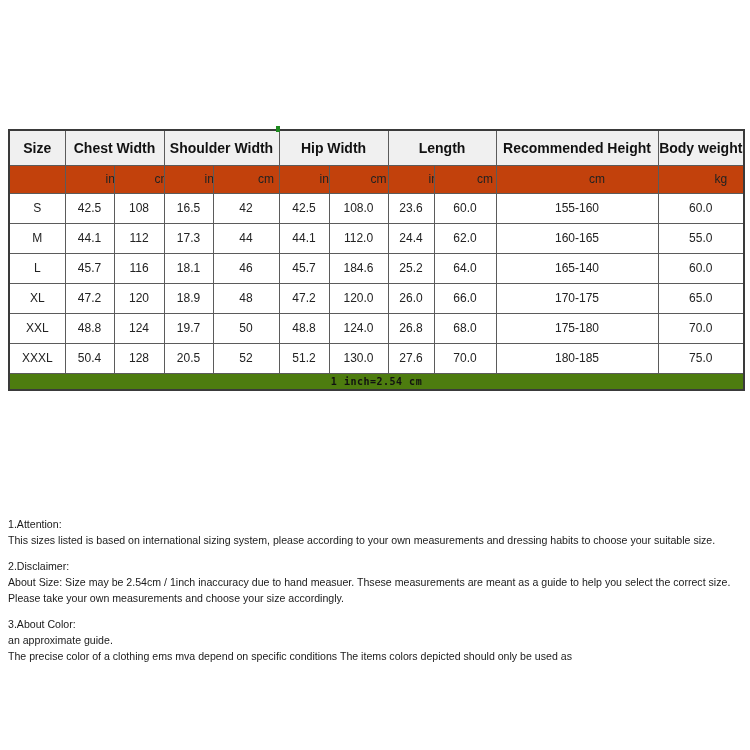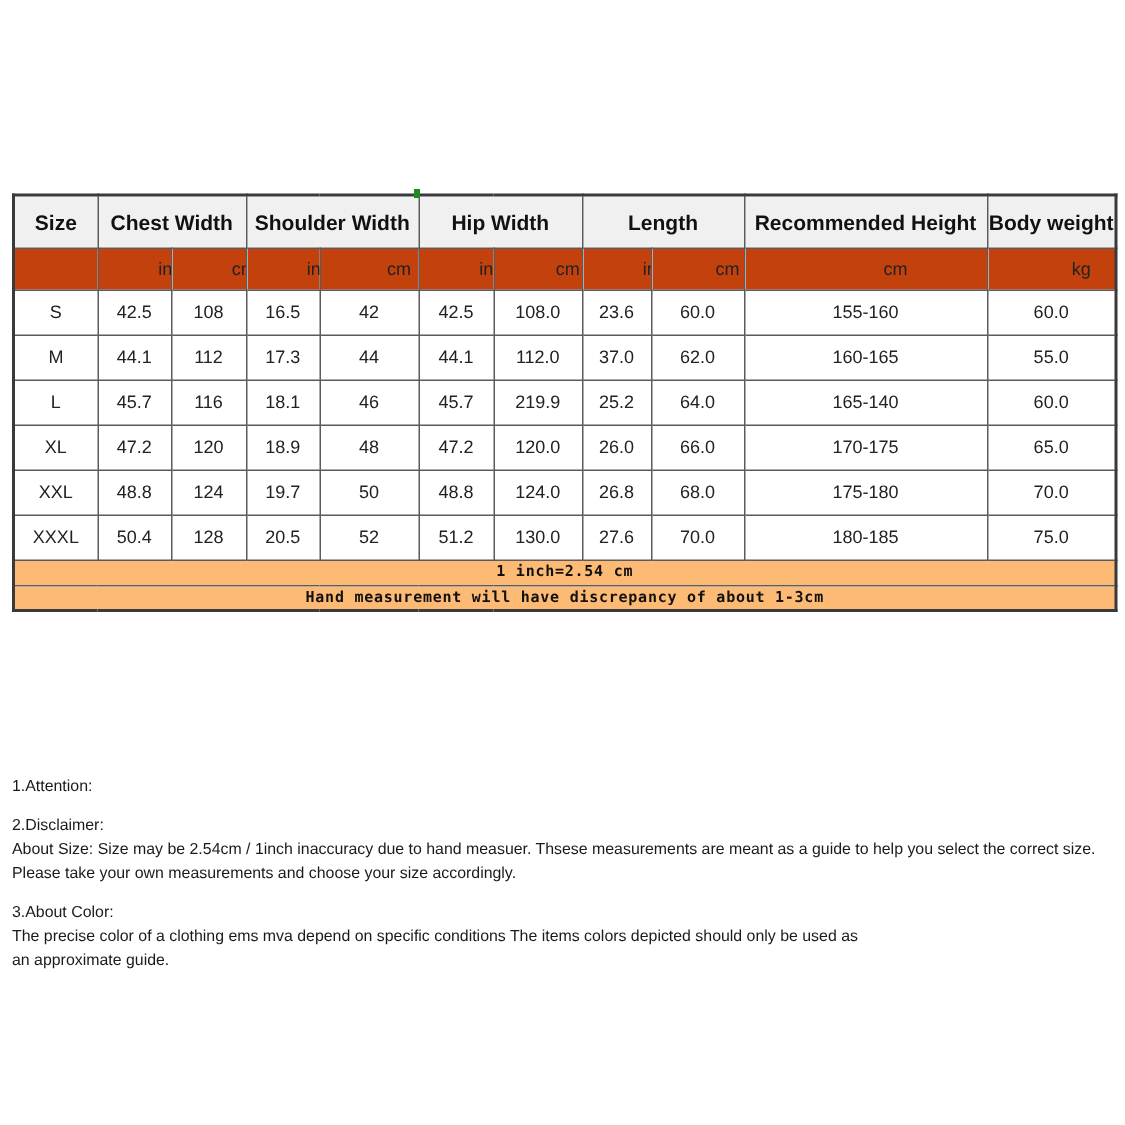--- a/index.html
+++ b/index.html
@@ -48,21 +48,21 @@
     font-size: 12px;
     background: #ffffff;
     color: #222;
   }
   tr.note-row { height: 17px; }
   tr.note-row td {
     font-family: "DejaVu Sans Mono", "Liberation Mono", monospace;
     font-size: 10px;
     font-weight: bold;
     letter-spacing: 0.5px;
-    background: #fdba74;
+    background: #4d7c0f;
     color: #111;
   }
   .green-marker {
     position: absolute;
     left: 276px; top: 126px;
     width: 4px; height: 6px;
     background: #1f8a1f;
   }
   .footnotes {
     position: absolute;
@@ -132,33 +132,33 @@
         <td>60.0</td>
       </tr>
       <tr class="data-row">
         <td>M</td>
         <td>44.1</td>
         <td>112</td>
         <td>17.3</td>
         <td>44</td>
         <td>44.1</td>
         <td>112.0</td>
-        <td>37.0</td>
+        <td>24.4</td>
         <td>62.0</td>
         <td>160-165</td>
         <td>55.0</td>
       </tr>
       <tr class="data-row">
         <td>L</td>
         <td>45.7</td>
         <td>116</td>
         <td>18.1</td>
         <td>46</td>
         <td>45.7</td>
-        <td>219.9</td>
+        <td>184.6</td>
         <td>25.2</td>
         <td>64.0</td>
         <td>165-140</td>
         <td>60.0</td>
       </tr>
       <tr class="data-row">
         <td>XL</td>
         <td>47.2</td>
         <td>120</td>
         <td>18.9</td>
@@ -192,36 +192,34 @@
         <td>51.2</td>
         <td>130.0</td>
         <td>27.6</td>
         <td>70.0</td>
         <td>180-185</td>
         <td>75.0</td>
       </tr>
       <tr class="note-row">
         <td colspan="11">1 inch=2.54 cm</td>
       </tr>
-      <tr class="note-row">
-        <td colspan="11">Hand measurement will have discrepancy of about 1-3cm</td>
-      </tr>
     </tbody>
   </table>
 </div>
 
 <div class="green-marker"></div>
 
 <div class="footnotes">
   <div class="fn-section">
     <div class="fn-line">1.Attention:</div>
+    <div class="fn-line">This sizes listed is based on international sizing system, please according to your own measurements and dressing habits to choose your suitable size.</div>
   </div>
   <div class="fn-section">
     <div class="fn-line">2.Disclaimer:</div>
     <div class="fn-line">About Size: Size may be 2.54cm / 1inch inaccuracy due to hand measuer. Thsese measurements are meant as a guide to help you select the correct size.</div>
     <div class="fn-line">Please take your own measurements and choose your size accordingly.</div>
   </div>
   <div class="fn-section">
     <div class="fn-line">3.About Color:</div>
+    <div class="fn-line">an approximate guide.</div>
     <div class="fn-line">The precise color of a clothing ems mva depend on specific conditions The items colors depicted should only be used as</div>
-    <div class="fn-line">an approximate guide.</div>
   </div>
 </div>
 
 </body></html>

